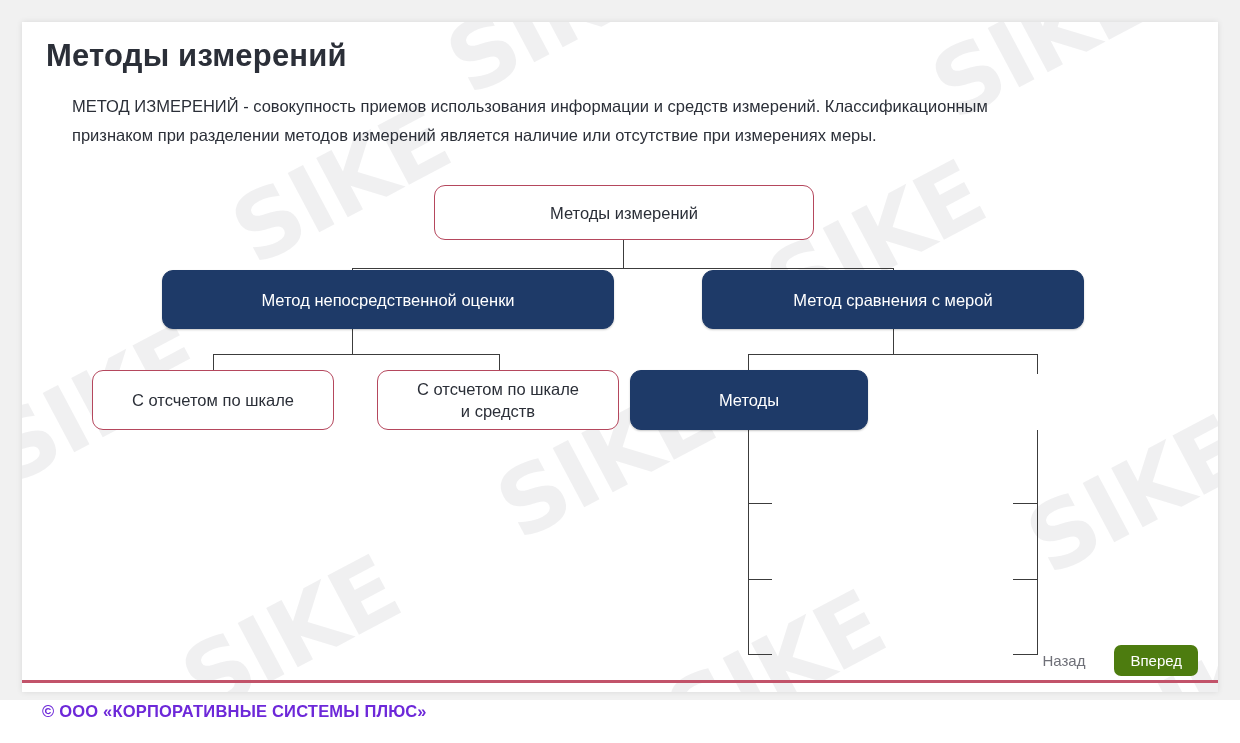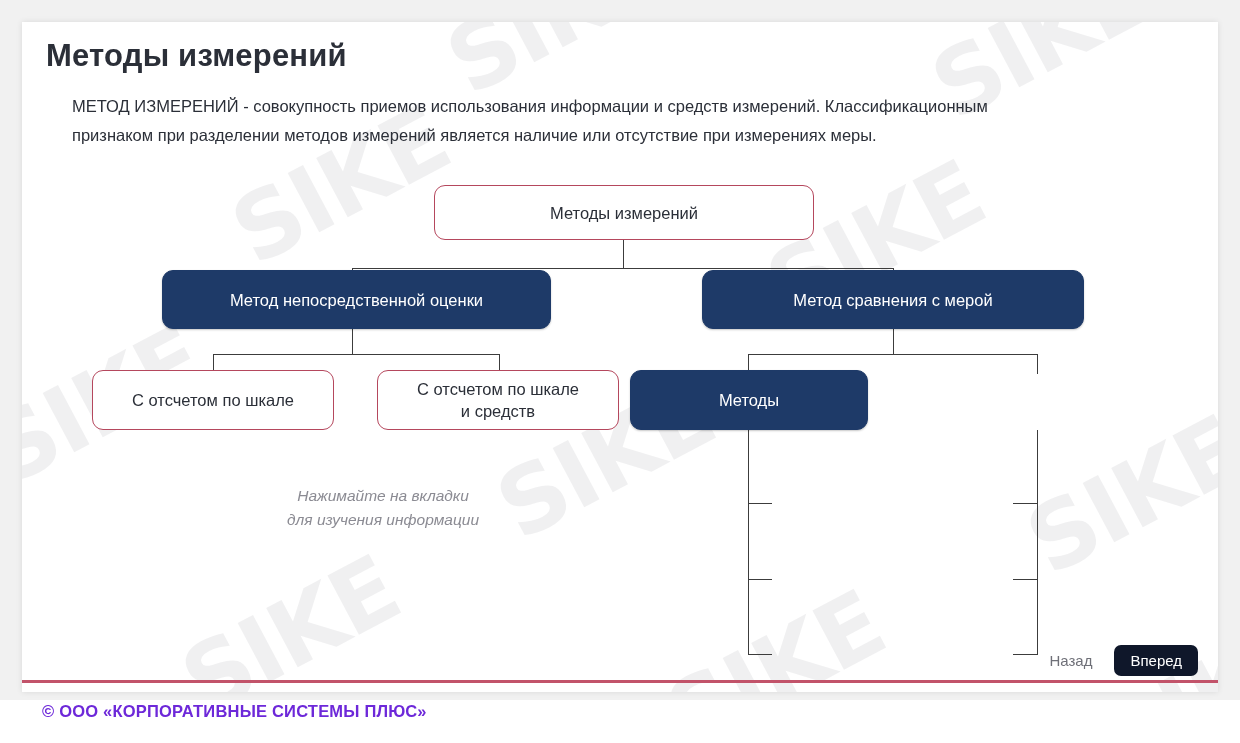--- a/index.html
+++ b/index.html
@@ -140,33 +140,33 @@
     left: 0; top: 658px;
     width: 1196px; height: 3px;
     background: #c2536a;
     z-index: 5;
   }
   .nav {
     position: absolute;
     right: 20px; top: 623px;
     display: flex;
     align-items: center;
-    gap: 20px;
+    gap: 27px;
     z-index: 6;
   }
   .nav-back {
     font-size: 15px;
     color: #6f7078;
     padding: 4px 2px;
     cursor: pointer;
   }
   .nav-fwd {
     font-size: 15px;
     color: #ffffff;
-    background: #0f172a;
+    background: #4d7c0f;
     border: none;
     border-radius: 7px;
     padding: 7px 16px;
     cursor: pointer;
     font-family: inherit;
   }
 
   
   .copyright {
     position: absolute;
@@ -203,21 +203,21 @@
 
       <div class="node outline" style="left:412px; top:163px; width:380px; height:55px;">Методы измерений</div>
 
       <div class="cv" style="left:601px; top:218px; height:28px;"></div>
 
       <div class="ch" style="left:330px; top:246px; width:542px;"></div>
 
       <div class="cv" style="left:330px; top:246px; height:22px;"></div>
       <div class="cv" style="left:871px; top:246px; height:22px;"></div>
 
-      <div class="node blue" style="left:140px; top:248px; width:389px; height:59px;">Метод непосредственной оценки</div>
+      <div class="node blue" style="left:140px; top:248px; width:452px; height:59px;">Метод непосредственной оценки</div>
 
       <div class="node blue" style="left:680px; top:248px; width:382px; height:59px;">Метод сравнения с мерой</div>
 
       <div class="cv" style="left:330px; top:307px; height:25px;"></div>
       <div class="ch" style="left:191px; top:332px; width:287px;"></div>
       <div class="cv" style="left:191px; top:332px; height:20px;"></div>
       <div class="cv" style="left:477px; top:332px; height:20px;"></div>
 
       <div class="node outline" style="left:70px; top:348px; width:242px; height:60px;">С отсчетом по шкале</div>
       <div class="node outline" style="left:355px; top:348px; width:242px; height:60px;">
@@ -239,24 +239,20 @@
 
       <div class="ch" style="left:726px; top:481px; width:24px;"></div>
       <div class="ch" style="left:991px; top:481px; width:24px;"></div>
       <div class="ch" style="left:726px; top:557px; width:24px;"></div>
       <div class="ch" style="left:991px; top:557px; width:24px;"></div>
       <div class="ch" style="left:726px; top:632px; width:24px;"></div>
       <div class="ch" style="left:991px; top:632px; width:24px;"></div>
 
     </div>
 
-    <div class="hint">
-      <span>Нажимайте на вкладки</span><br>
-      <span>для изучения информации</span>
-    </div>
 
     <div class="footer-rule"></div>
     <div class="nav">
       <span class="nav-back">Назад</span>
       <button class="nav-fwd">Вперед</button>
     </div>
 
   </div>
 </div>
 

